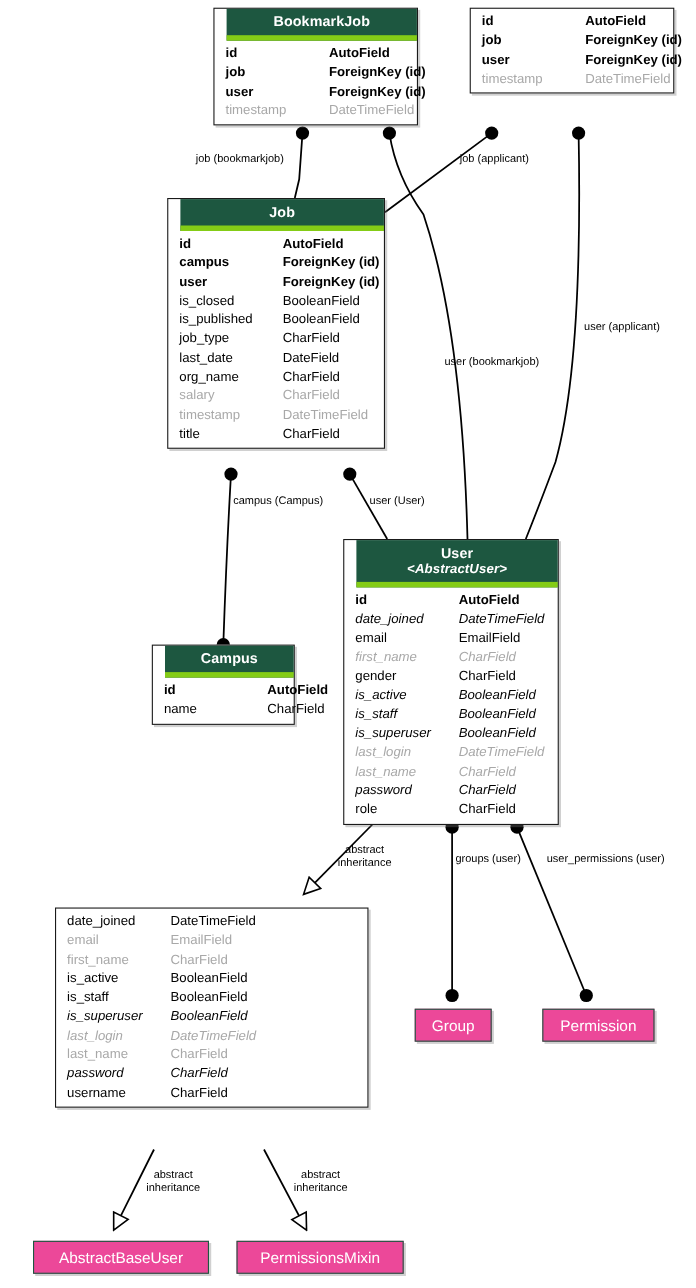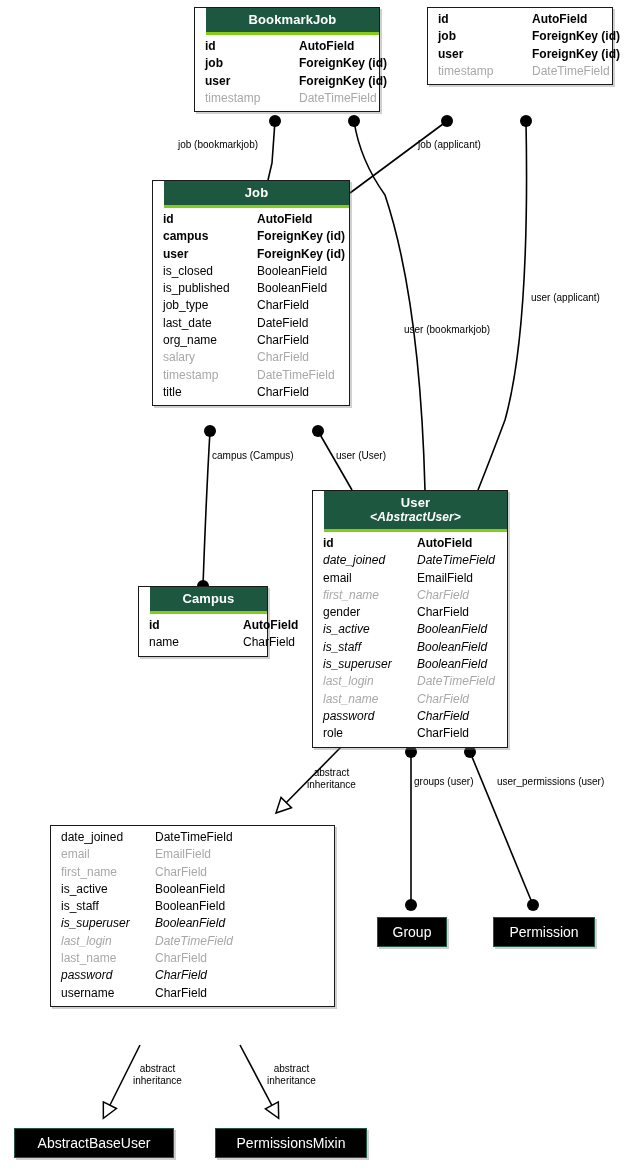--- a/index.html
+++ b/index.html
@@ -40,21 +40,21 @@
     box-shadow: 2px 2px 0 rgba(120,120,120,0.35);
   }
   .entity-head {
     background: #1d5740;
     color: #ffffff;
     text-align: center;
     font-weight: bold;
     font-size: 13px;
     line-height: 15px;
     padding: 4px 4px 5px 4px;
-    border-bottom: 3px solid #84cc16;
+    border-bottom: 5px solid #84cc16;
     letter-spacing: 0.1px;
     margin-left: 11px;
   }
   .entity-head .bases {
     display: block;
     font-style: italic;
     font-size: 12px;
     line-height: 14px;
   }
   .entity-body {
@@ -73,21 +73,21 @@
   
   .f-bold  { font-weight: bold; }
   .f-ital  { font-style: italic; }
   .f-dim   { color: #a8a8a8; }
   .f-dim-ital { color: #a8a8a8; font-style: italic; }
 
   
   .simple-node {
     position: absolute;
     box-sizing: border-box;
-    background: #000000;
+    background: #ec4899;
     color: #ffffff;
     font-size: 14px;
     line-height: 1;
     display: flex;
     align-items: center;
     justify-content: center;
     border: 1px solid #1d5740;
     box-shadow: 2px 2px 0 rgba(120,120,120,0.35);
   }
 
@@ -377,21 +377,21 @@
       </div>
     </div>
 
   <div id="simple-nodes">
       <div class="simple-node" style="left: 377px; top: 917px; width: 70px; height: 30px;">
         <span>Group</span>
       </div>
       <div class="simple-node" style="left: 493px; top: 917px; width: 102px; height: 30px;">
         <span>Permission</span>
       </div>
-      <div class="simple-node" style="left: 14px; top: 1128px; width: 160px; height: 30px;">
+      <div class="simple-node" style="left: 30px; top: 1128px; width: 160px; height: 30px;">
         <span>AbstractBaseUser</span>
       </div>
       <div class="simple-node" style="left: 215px; top: 1128px; width: 152px; height: 30px;">
         <span>PermissionsMixin</span>
       </div>
     </div>
 
 </div>
 
 </body></html>

